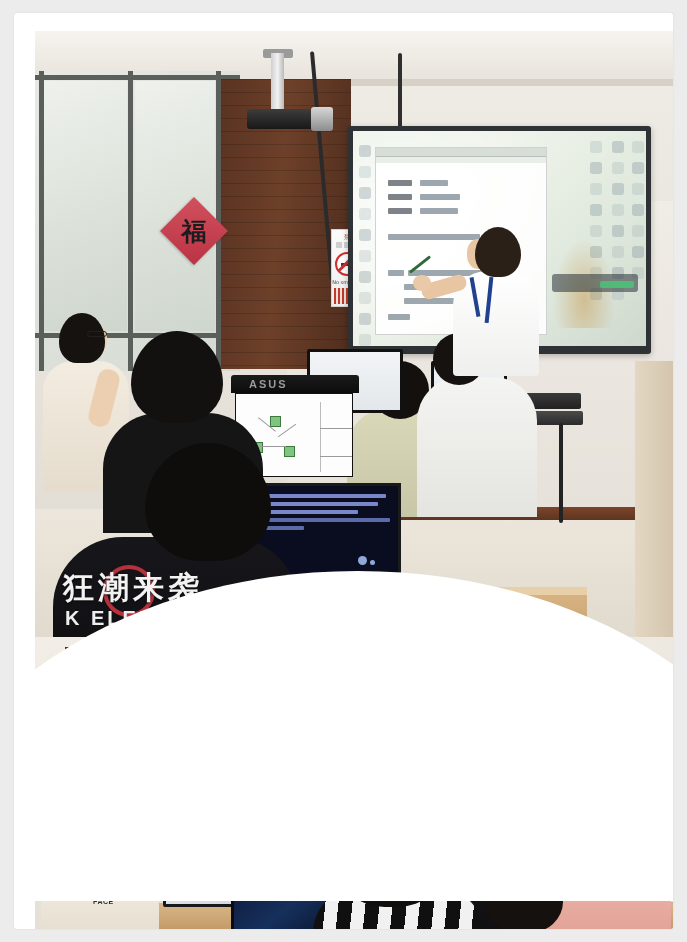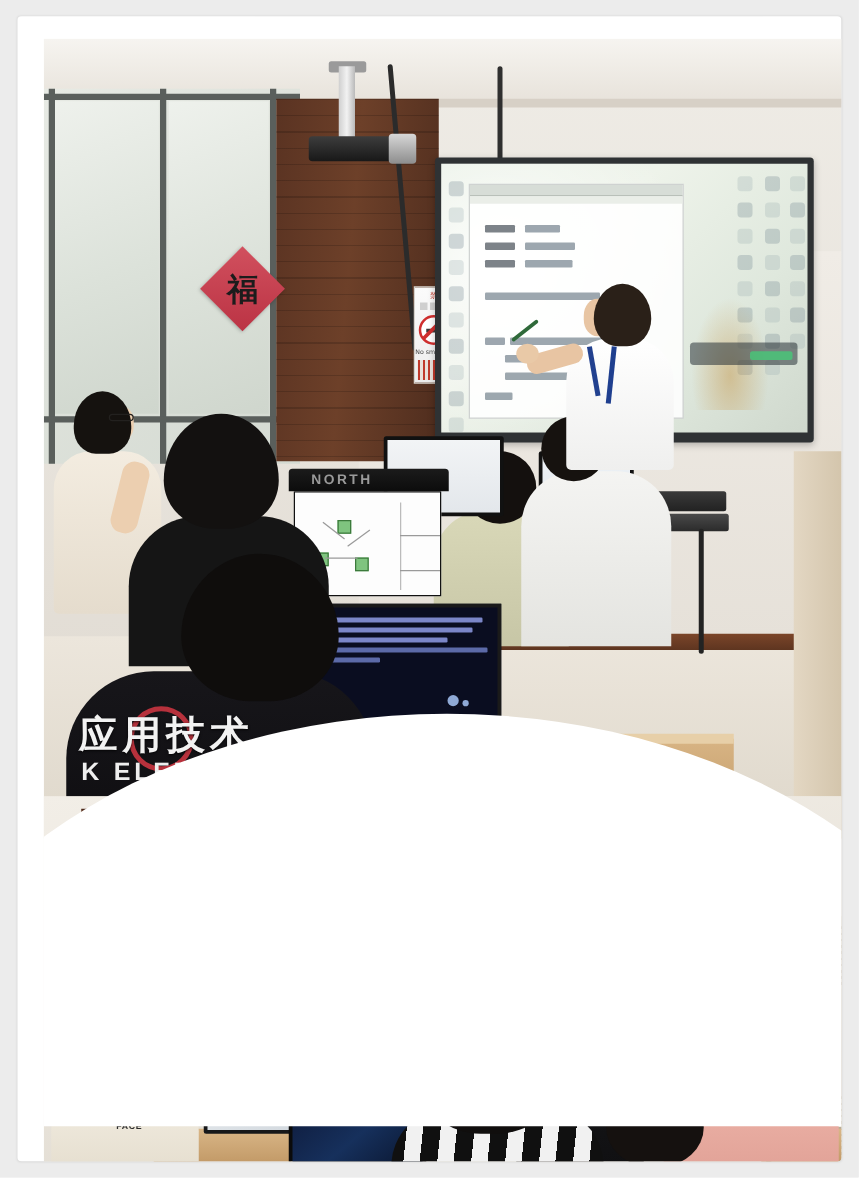--- a/index.html
+++ b/index.html
@@ -465,21 +465,21 @@
         <div class="layer t-head"></div>
         <div class="layer t-arm"></div>
         <div class="layer t-hand"></div>
         <div class="layer pointer"></div>
 
         <div class="layer m2">
             <div class="mon-screen"></div>
           </div>
 
         <div class="layer asus-lid">
-          <span class="asus-word">NORTH</span>
+          <span class="asus-word">ASUS</span>
         </div>
         <div class="layer asus-scr">
           <div class="netnode" style="left:34px;top:22px;"></div>
           <div class="netnode" style="left:16px;top:48px;"></div>
           <div class="netnode" style="left:48px;top:52px;"></div>
           <div class="netline" style="left:20px;top:30px;width:22px;transform:rotate(38deg);"></div>
           <div class="netline" style="left:40px;top:36px;width:22px;transform:rotate(-36deg);"></div>
           <div class="netline" style="left:24px;top:52px;width:26px;"></div>
           <div class="netline" style="left:84px;top:8px;width:1px;height:70px;background:#bbb;"></div>
           <div class="netline" style="left:84px;top:34px;width:32px;"></div>
@@ -509,21 +509,21 @@
         <div class="layer kbd"></div>
         <div class="layer mousecord"></div>
         <div class="layer mouse">
           <div class="mouse-hi"></div>
             <div class="mouse-hi2"></div>
         </div>
 
         <div class="layer sC-body">
           <div class="tee-art">
             <div class="tee-ring"></div>
-            <div class="tee-cn">应用技术</div>
+            <div class="tee-cn">狂潮来袭</div>
             <div class="tee-en">K ELEMENT</div>
           </div>
         </div>
         <div class="layer sC-ear"></div>
         <div class="layer sC-head"></div>
       </div>
 
       <div class="photo" id="photo-bottom">
         <div class="layer b-wall"></div>
         <div class="layer b-wood"></div>

